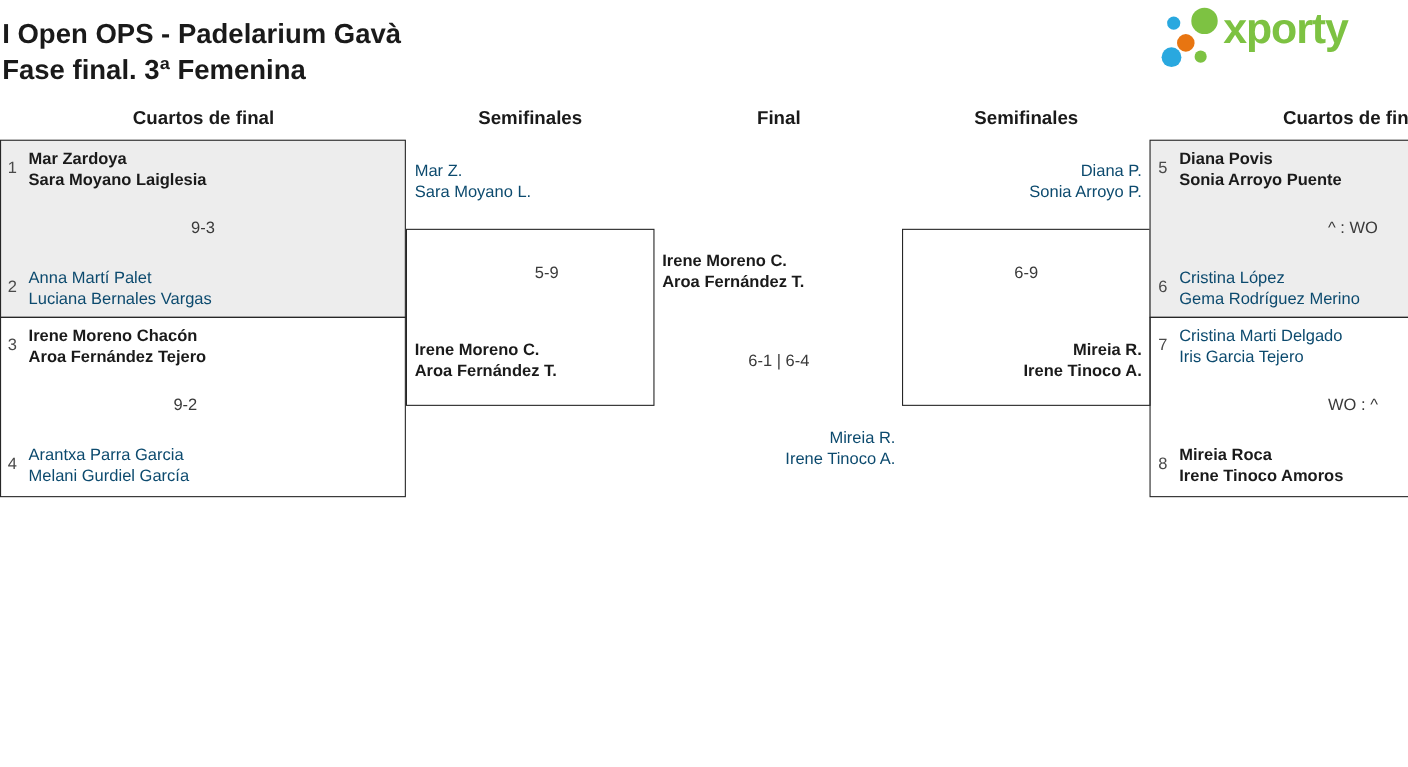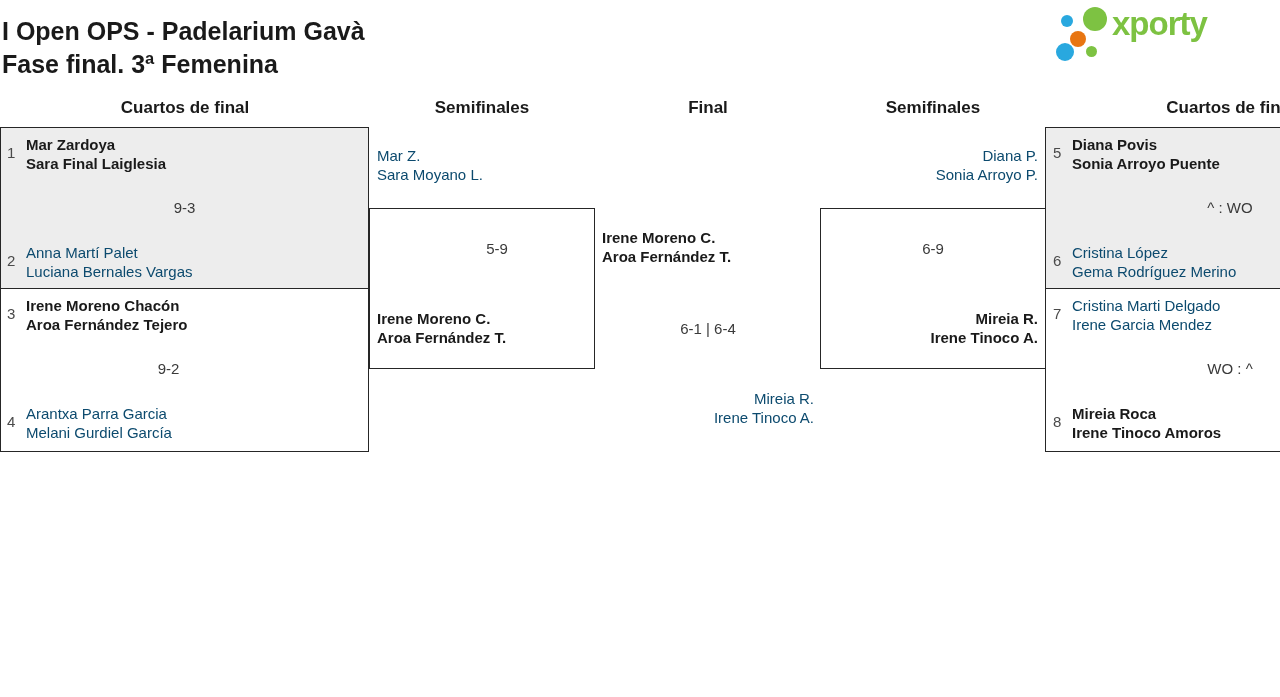--- a/index.html
+++ b/index.html
@@ -17,21 +17,21 @@
   .box { position:absolute; border:1px solid #262626; }
   .box.shaded { background:#ededed; }
   .team { position:absolute; font-size:15px; line-height:19px; white-space:nowrap; }
   .team div { white-space:nowrap; }
   .team.winner { font-weight:700; color:#1a1a1a; }
   .team.loser { font-weight:400; color:#0c4a6e; }
   .team.r { text-align:right; }
   .seed { position:absolute; font-size:15px; line-height:19px; color:#4a4a4a; }
   .score { position:absolute; font-size:15px; line-height:19px; color:#3a3a3a; text-align:center; white-space:nowrap; }
   .dot { position:absolute; border-radius:50%; }
-  .logo-text { position:absolute; left:1112px; top:4px; font-size:33px; font-weight:700;
+  .logo-text { position:absolute; left:1112px; top:4px; font-size:39px; font-weight:700;
                letter-spacing:-1px; line-height:1.2; color:#7dc242; }
 </style>
 </head>
 <body>
 
 <div id="canvas">
 
   <div class="abs" style="left:2px; top:1px;">
     <div class="title-line">I Open OPS - Padelarium Gavà</div>
     <div class="title-line">Fase final. 3ª Femenina</div>
@@ -55,21 +55,21 @@
   <div class="box shaded" style="left:0px;    top:127px; width:369px; height:162px;"></div>
   <div class="box" style="left:0px;    top:288px; width:369px; height:164px;"></div>
   <div class="box" style="left:369px;  top:208px; width:226px; height:161px;"></div>
   <div class="box" style="left:820px;  top:208px; width:226px; height:161px;"></div>
   <div class="box shaded" style="left:1045px; top:127px; width:371px; height:162px;"></div>
   <div class="box" style="left:1045px; top:288px; width:371px; height:164px;"></div>
 
   <div class="seed" style="left:7px; top:143px;">1</div>
   <div class="team winner" style="left:26px; top:135px;">
     <div>Mar Zardoya</div>
-    <div>Sara Final Laiglesia</div>
+    <div>Sara Moyano Laiglesia</div>
   </div>
   <div class="score" style="left:0px; top:198px; width:369px;">9-3</div>
   <div class="seed" style="left:7px; top:251px;">2</div>
   <div class="team loser" style="left:26px; top:243px;">
     <div>Anna Martí Palet</div>
     <div>Luciana Bernales Vargas</div>
   </div>
 
   <div class="seed" style="left:7px; top:304px;">3</div>
   <div class="team winner" style="left:26px; top:296px;">
@@ -121,21 +121,21 @@
   <div class="score" style="left:1045px; top:198px; width:370px;">^ : WO</div>
   <div class="seed" style="left:1053px; top:251px;">6</div>
   <div class="team loser" style="left:1072px; top:243px;">
     <div>Cristina López</div>
     <div>Gema Rodríguez Merino</div>
   </div>
 
   <div class="seed" style="left:1053px; top:304px;">7</div>
   <div class="team loser" style="left:1072px; top:296px;">
     <div>Cristina Marti Delgado</div>
-    <div>Irene Garcia Mendez</div>
+    <div>Iris Garcia Tejero</div>
   </div>
   <div class="score" style="left:1045px; top:359px; width:370px;">WO : ^</div>
   <div class="seed" style="left:1053px; top:412px;">8</div>
   <div class="team winner" style="left:1072px; top:404px;">
     <div>Mireia Roca</div>
     <div>Irene Tinoco Amoros</div>
   </div>
 
 </div>
 

